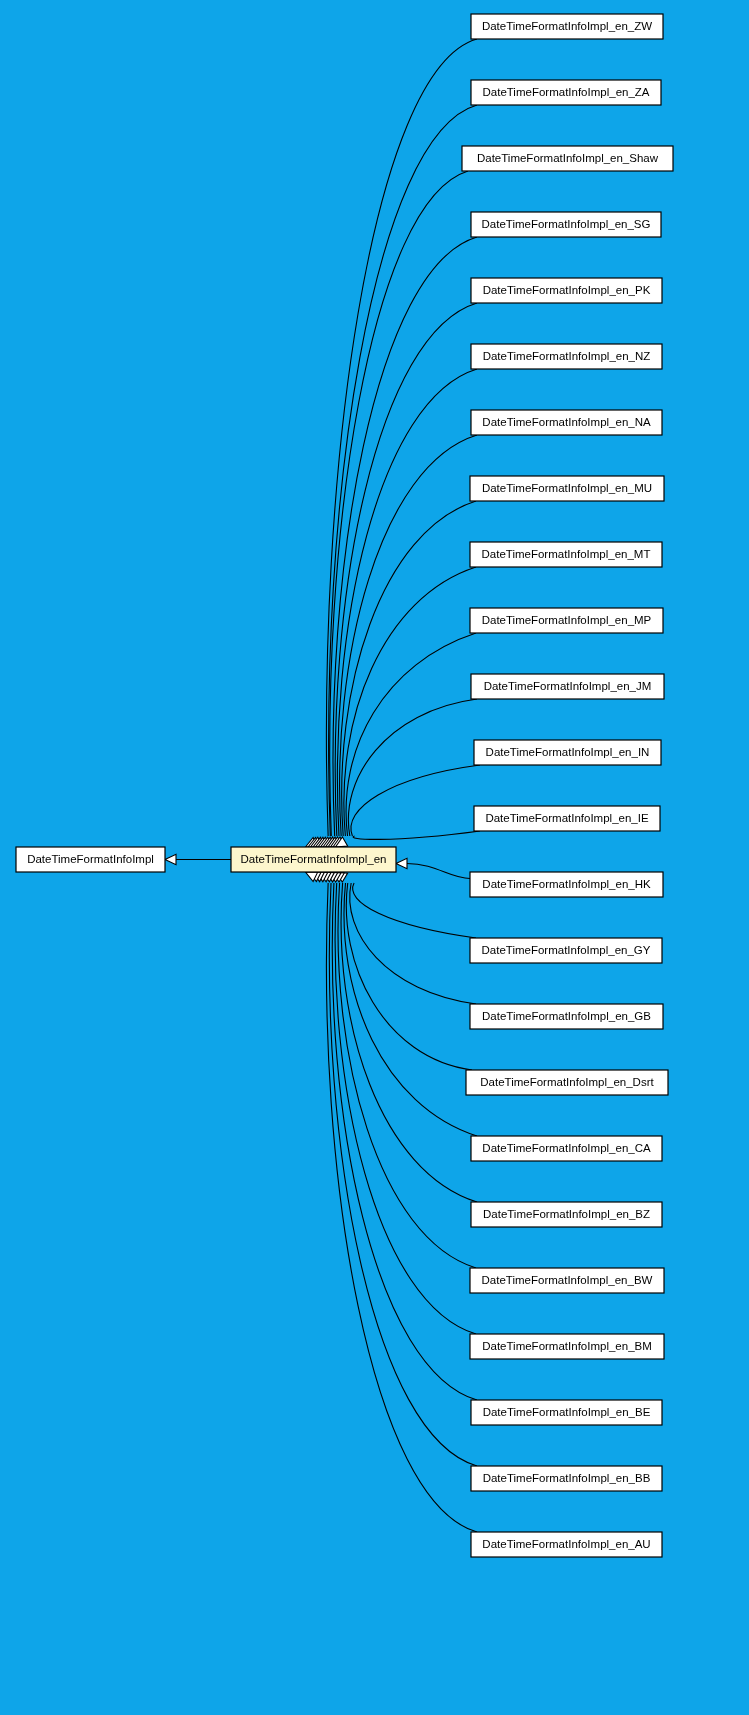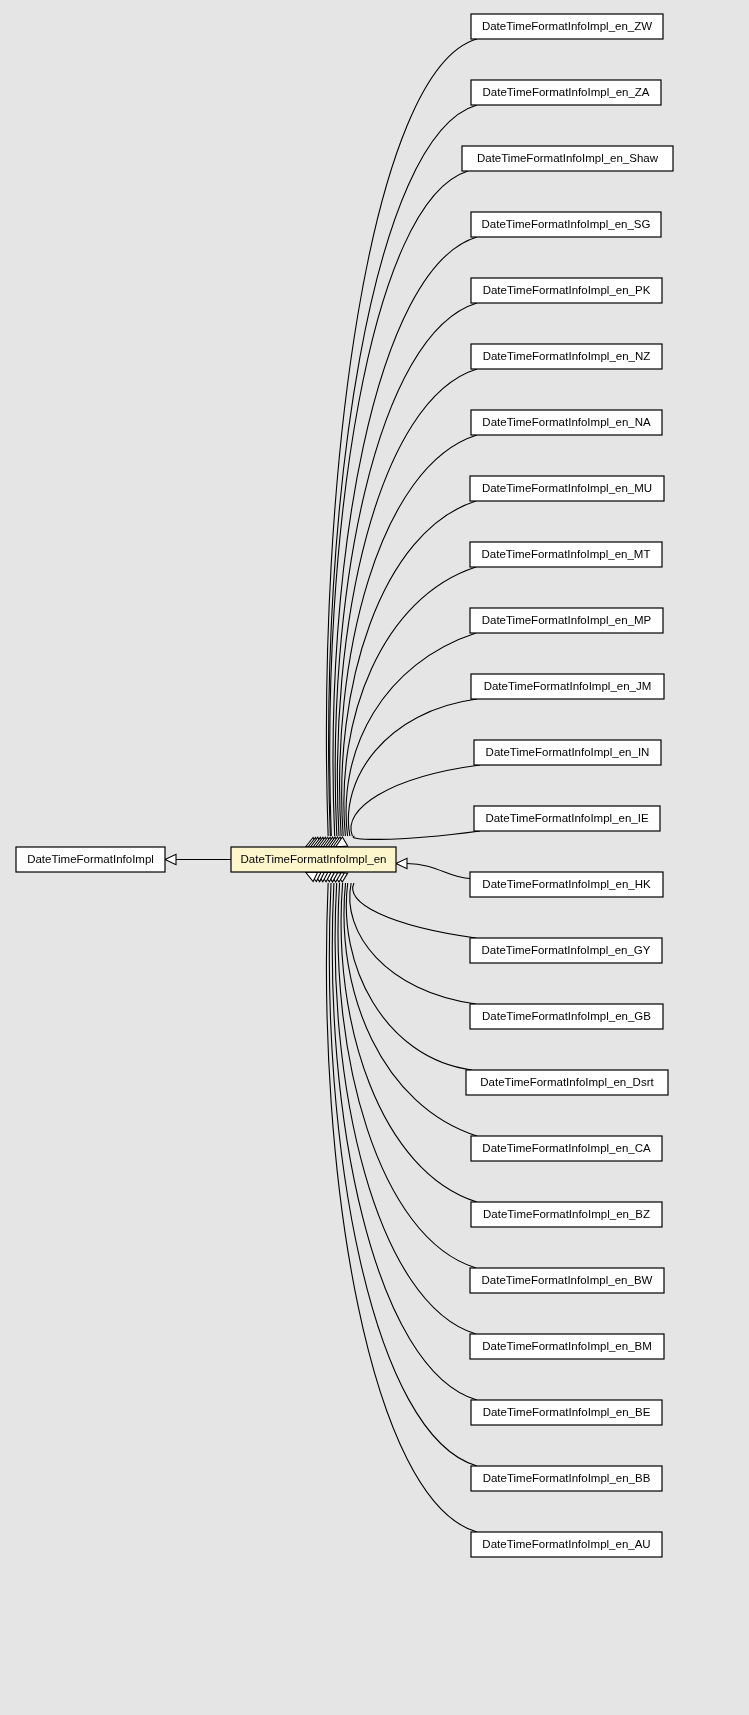--- a/index.html
+++ b/index.html
@@ -8,21 +8,21 @@
     padding: 0;
     background: #ffffff;
   }
   body {
     font-family: "Liberation Sans", sans-serif;
   }
   #diagram-root {
     position: relative;
     width: 749px;
     height: 1715px;
-    background: #e5e5e5;
+    background: #0ea5e9;
     overflow: hidden;
   }
   svg.uml-canvas {
     position: absolute;
     top: 0;
     left: 0;
     width: 749px;
     height: 1715px;
     display: block;
   }

